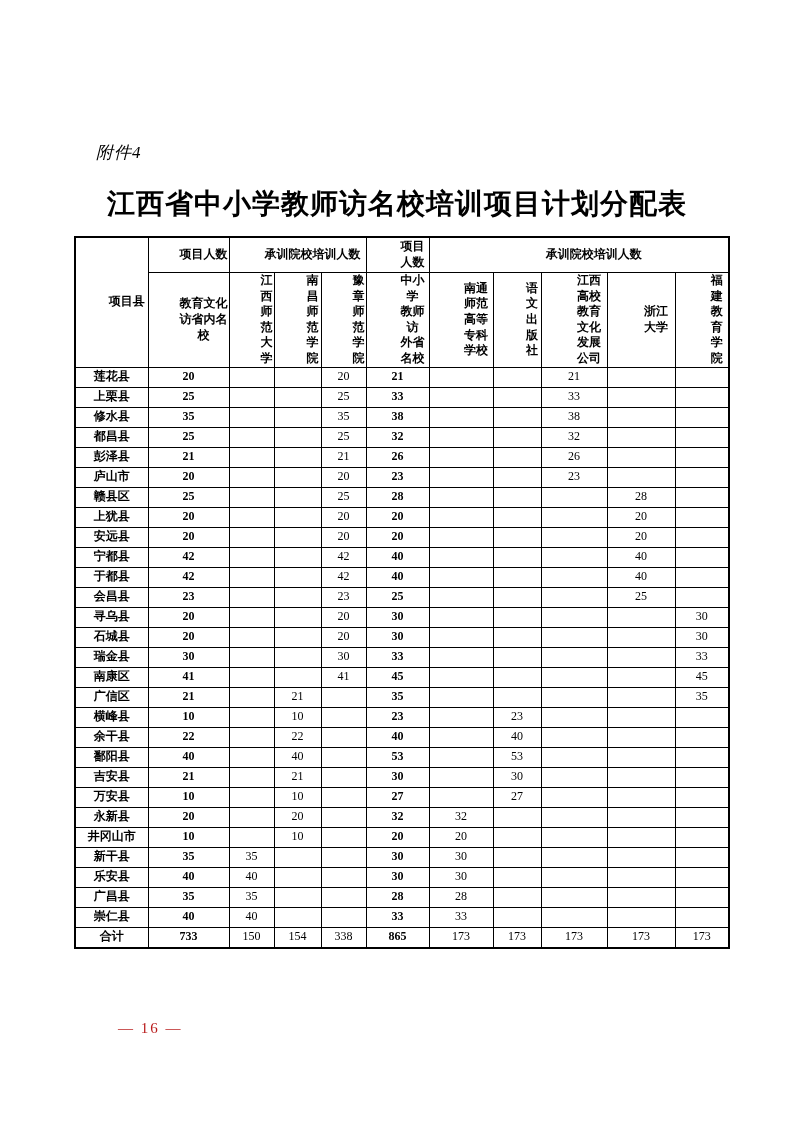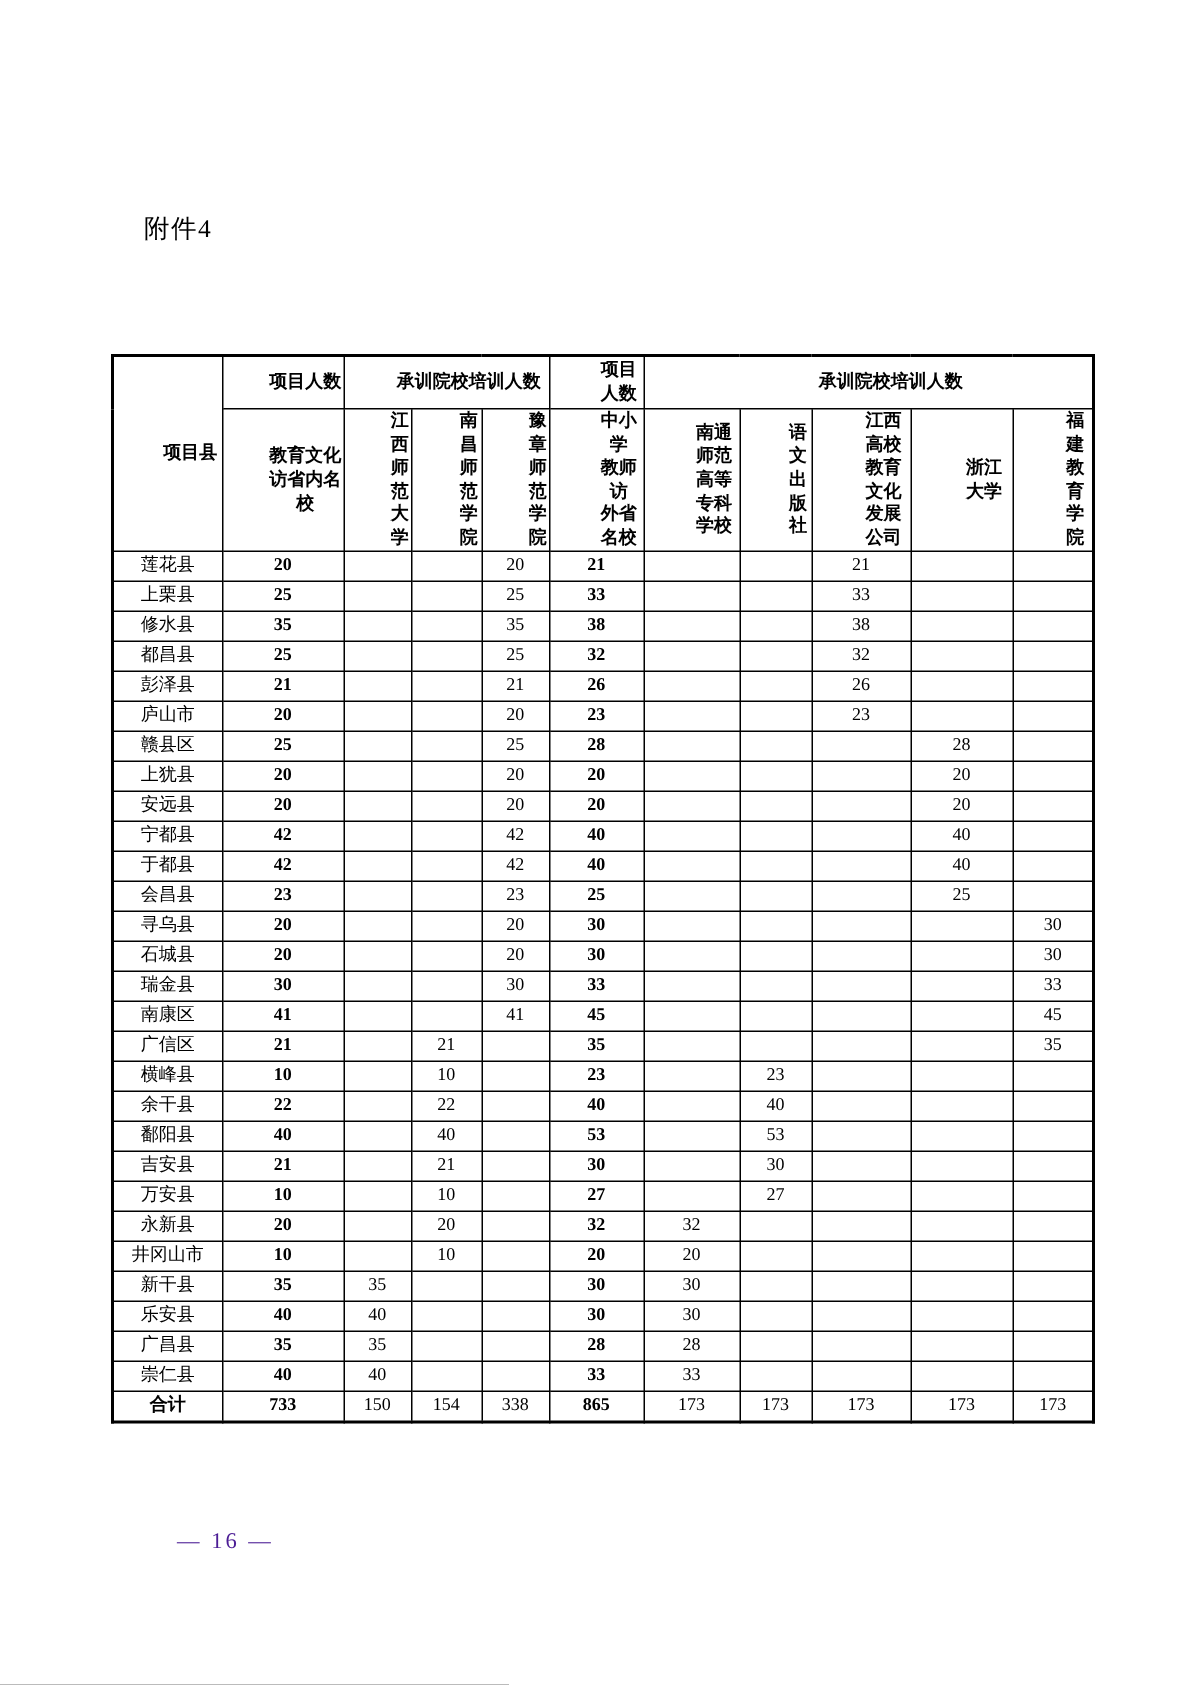--- a/index.html
+++ b/index.html
@@ -11,20 +11,21 @@
     color:#000;
     font-family:"Liberation Serif", serif;
     overflow:hidden;
   }
   .attachment {
     position:absolute;
     left:96px; top:141px;
     font-size:17px;
     font-family:"Liberation Serif", serif;
     letter-spacing:1px;
+    font-style:italic;
   }
   .title {
     position:absolute;
     left:0; top:185px;
     width:100%;
     margin:0;
     text-align:center;
     font-size:28px;
     font-weight:bold;
     font-family:"Liberation Sans", sans-serif;
@@ -48,40 +49,41 @@
   }
   table.alloc thead th {
     font-family:"Liberation Sans", sans-serif;
     font-weight:600;
     white-space:pre-line;
     padding-left:31px;
   }
   tr.group-row th { height:34px; }
   tr.sub-row th { height:70px; }
   table.alloc tbody td { height:19px; font-family:"Liberation Serif", serif; }
-  td.county { font-weight:normal; }
+  td.county { font-weight:bold; }
   td.b { font-weight:bold; }
   tr.total-row td { height:22px; }
   tr.total-row td.county { font-weight:bold; font-family:"Liberation Sans", sans-serif;margin-left:39px; }
   .pagenum {
     position:absolute;
     left:118px; top:1020px;
     font-size:15px;
-    color:#4c1d95;
+    color:#b91c1c;
     letter-spacing:2px;
     font-family:"Liberation Serif", serif;
   }
 </style>
 </head>
 <body>
 
 <div class="page">
 
   <div class="attachment">附件4</div>
 
+  <h1 class="title">江西省中小学教师访名校培训项目计划分配表</h1>
 
   <table class="alloc">
     <colgroup>
       <col style="width:73px">
         <col style="width:81px">
         <col style="width:40px">
       <col style="width:47px">
         <col style="width:44px">
         <col style="width:63px">
       <col style="width:64px">

